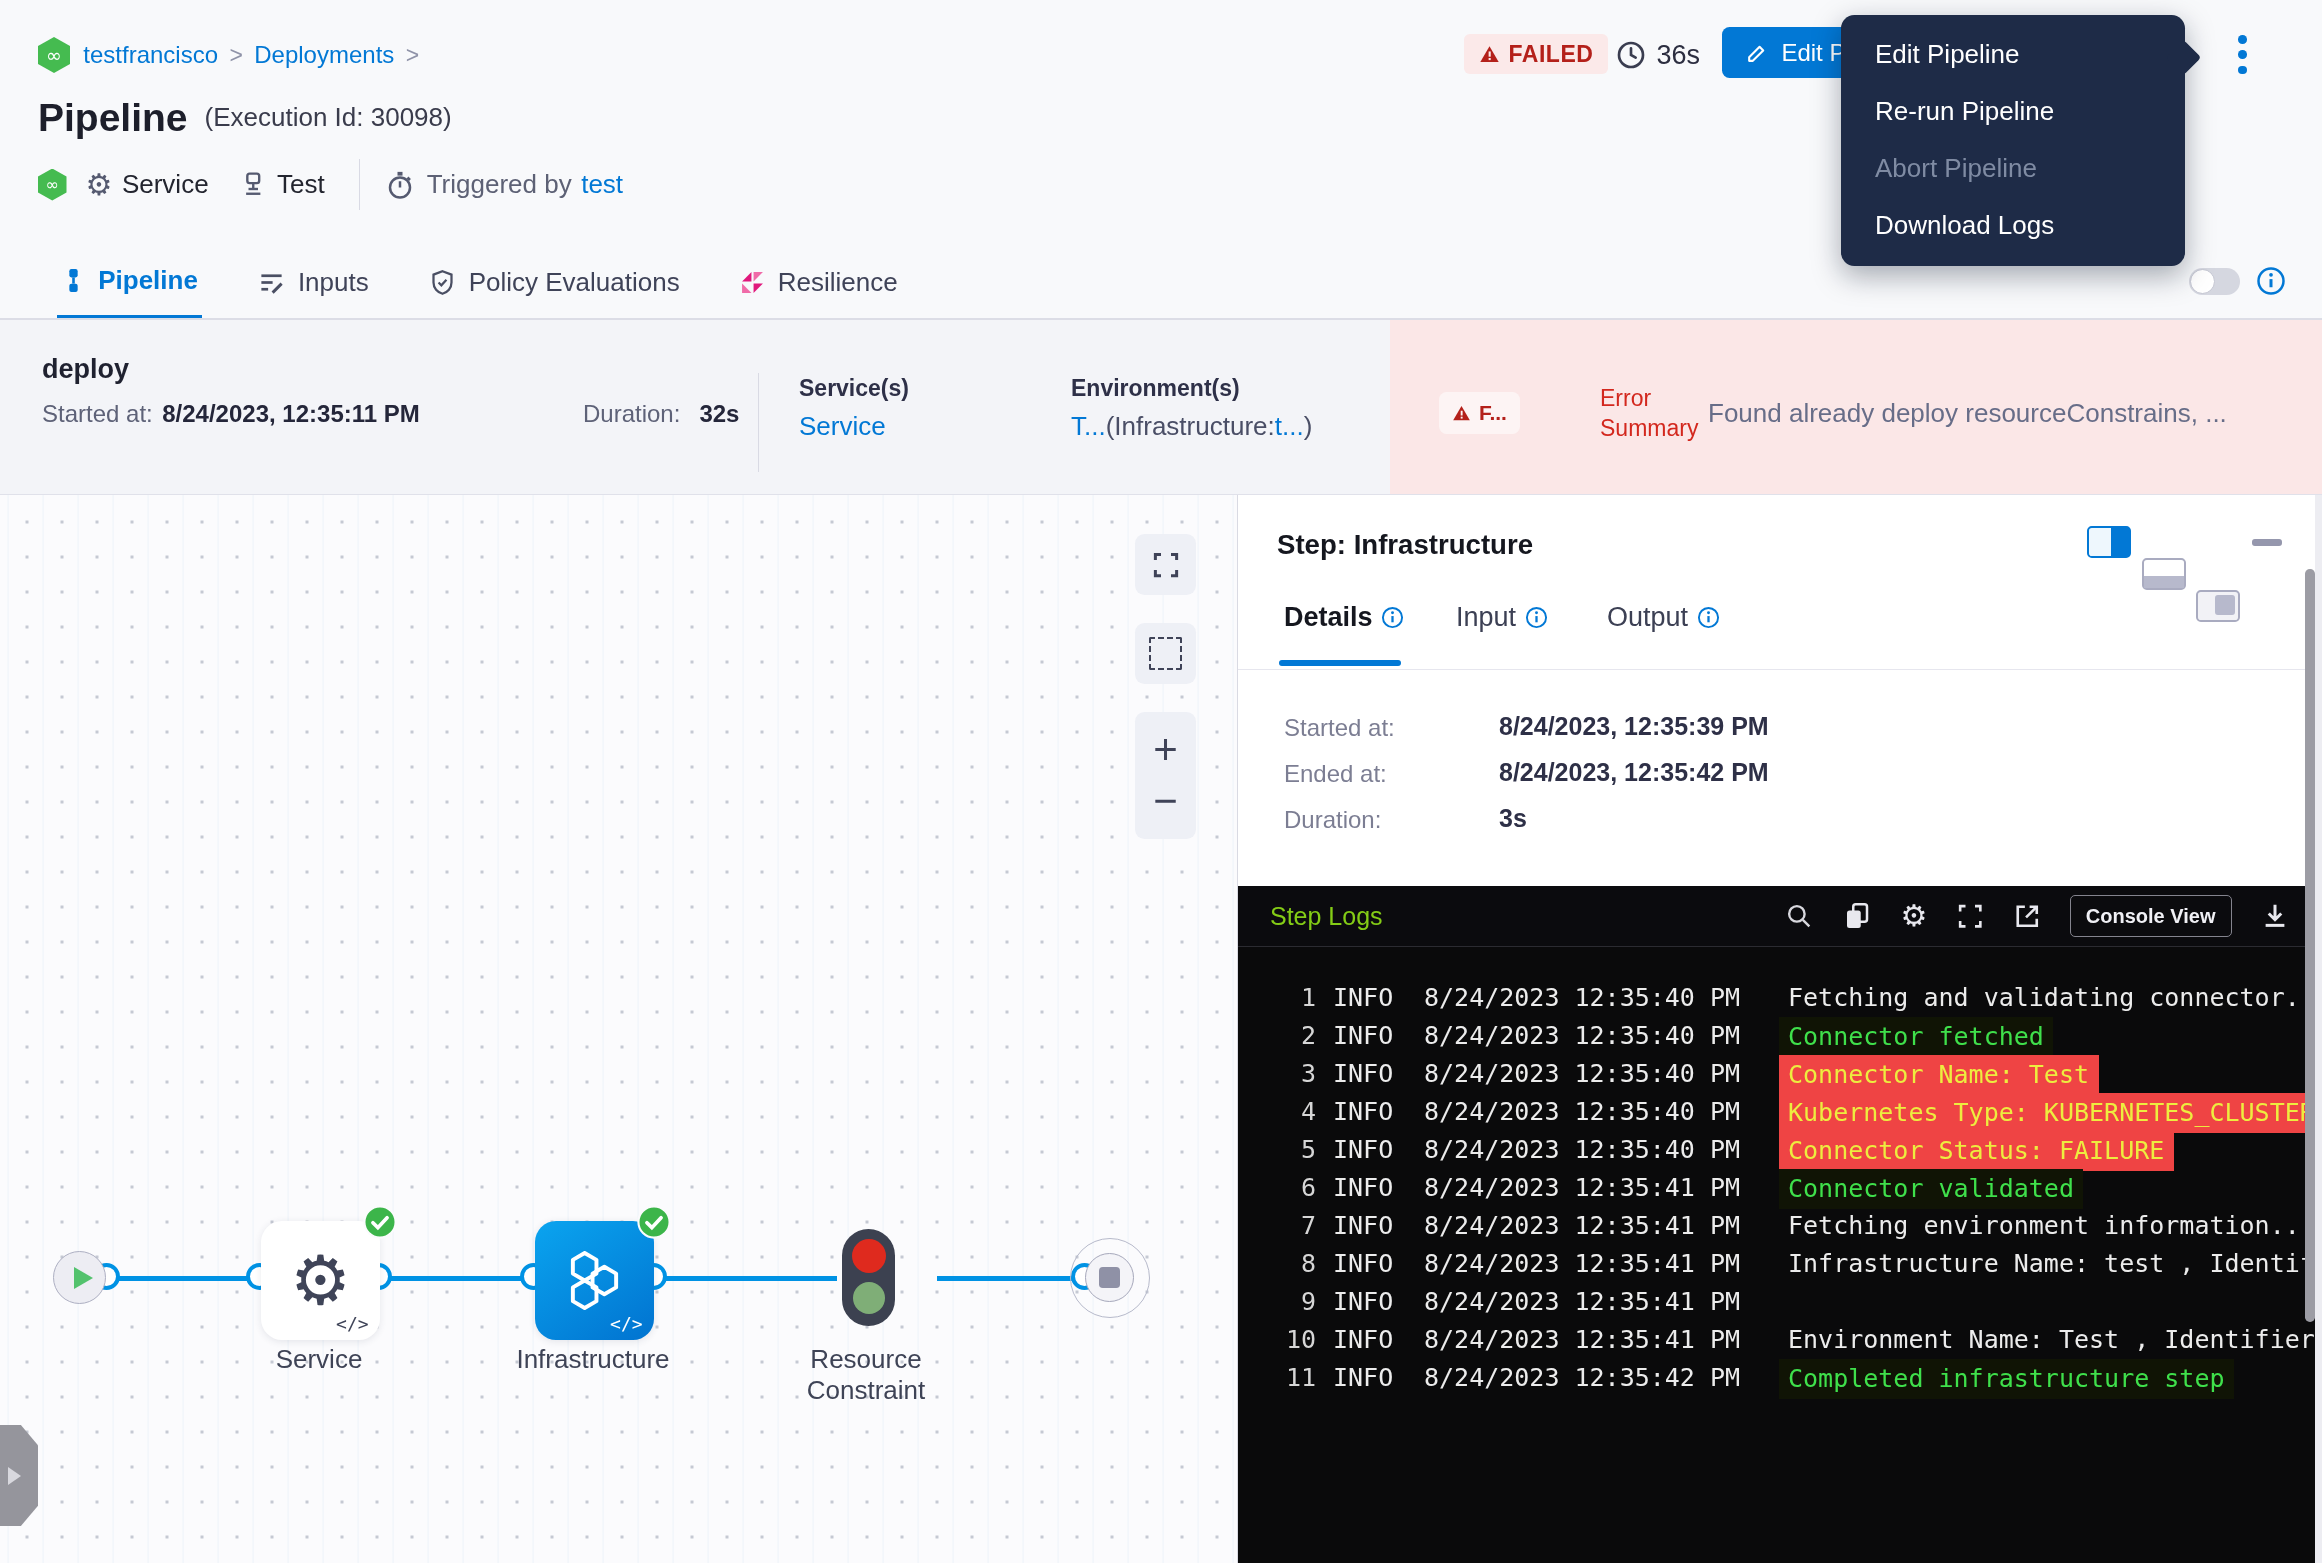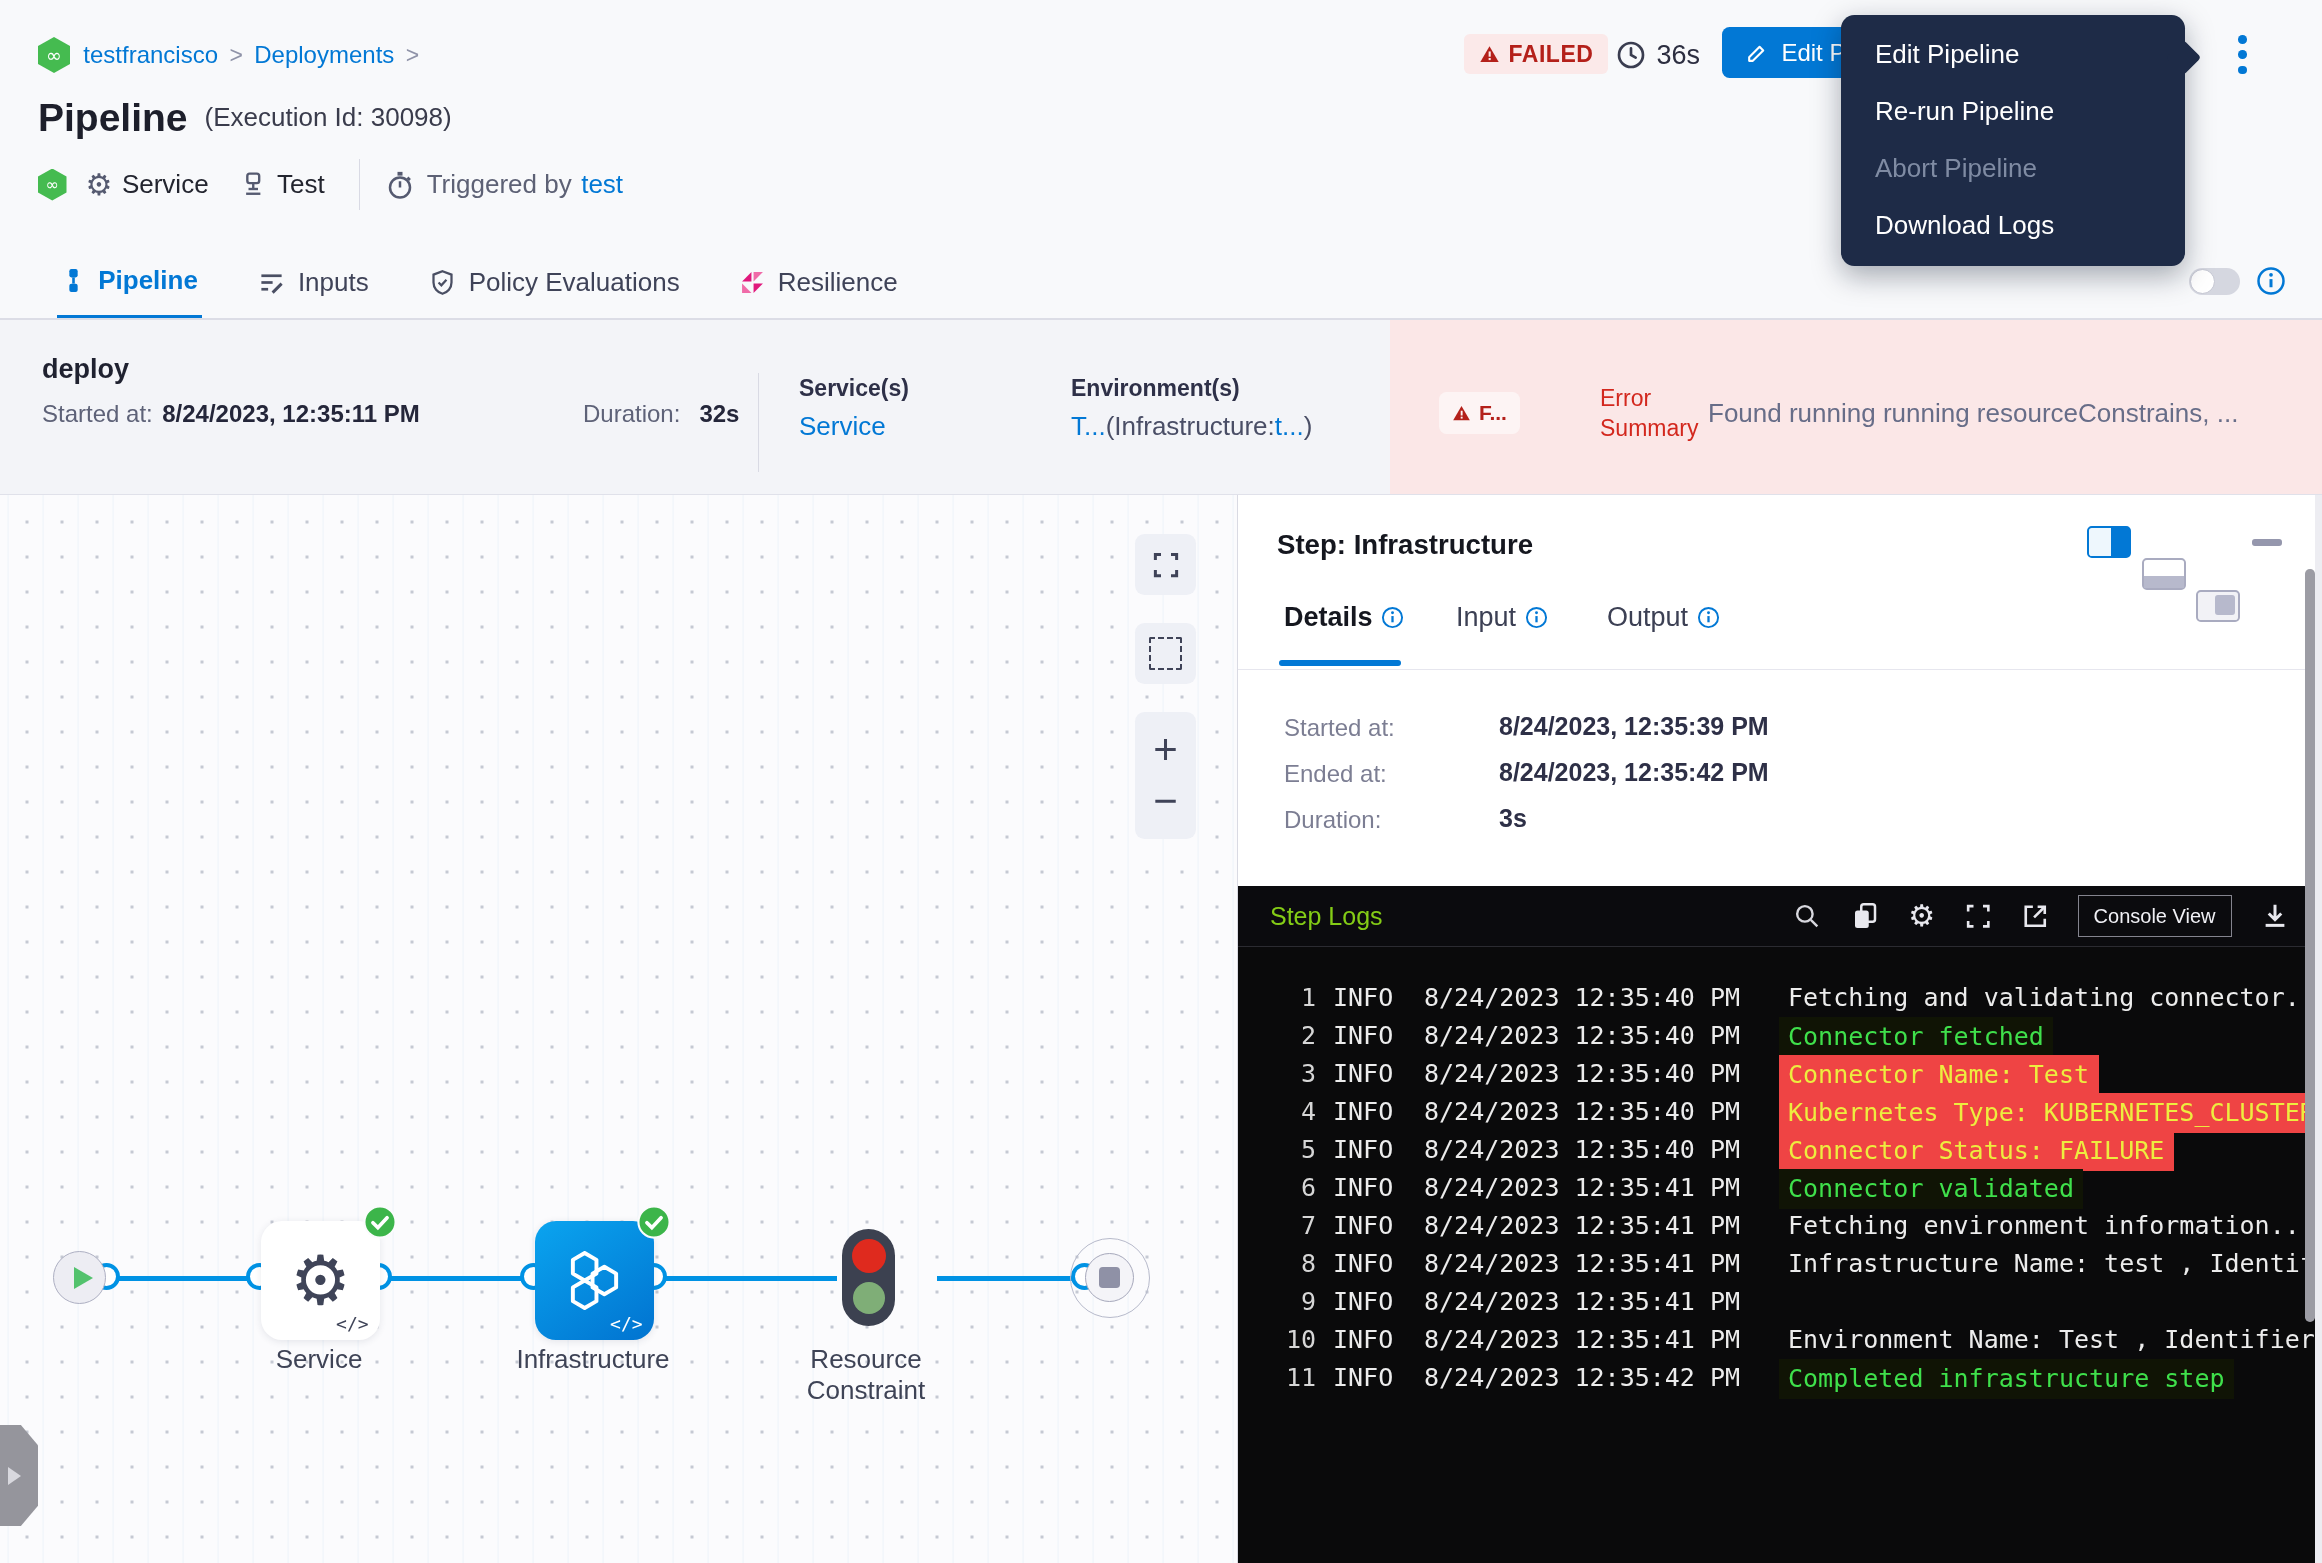--- a/index.html
+++ b/index.html
@@ -76,22 +76,22 @@
   .ptab.active{font-weight:bold;color:#15171f;text-align:right;}
   .ptab-underline{background:#0278d5;height:5.7px;border-radius:2.9px;}
   .dlab{font-size:24px;color:#7c7e93;}
   .dval{font-size:25px;font-weight:bold;color:#2e3047;}
 
   
   .logbar{left:1238px;top:886px;width:1084px;height:61px;background:#0b0b0e;
           border-bottom:1.9px solid #2b2b31;box-sizing:border-box;display:flex;align-items:center;}
   .logbar-title{font-size:25px;color:#84cc16;margin-left:32px;}
   .logbar-icons{margin-left:auto;display:flex;align-items:center;gap:28.5px;margin-right:32px;}
-  .console-btn{height:40px;border:1.9px solid #84848e;border-radius:0;color:#f0f0f5;
-               font-size:20px;display:flex;align-items:center;padding:0 15px;}
+  .console-btn{height:40px;border:1.9px solid #84848e;border-radius:5px;color:#f0f0f5;
+               font-size:20px;display:flex;align-items:center;padding:0 15px;font-weight:bold;}
   .logarea{left:1238px;top:947px;width:1084px;height:616px;background:#0a0a0b;overflow:hidden;
            font-family:"DejaVu Sans Mono",monospace;font-size:25px;}
   .logline{position:relative;height:38px;line-height:38px;white-space:nowrap;}
   .ln{position:absolute;left:25px;width:53px;text-align:right;color:#d6d6d6;}
   .lv{position:absolute;left:95px;color:#ececec;}
   .lt{position:absolute;left:186px;color:#ececec;}
   .lm{position:absolute;left:550px;}
   .lwhite{color:#ececec;}
   .lgreen{color:#3fe04b;background:#101405;padding:1px 9.5px;margin-left:-9.5px;}
   .lyellow{color:#eded3f;background:#ef4444;padding:1px 9.5px;margin-left:-9.5px;}
@@ -260,21 +260,21 @@
           <polygon points="12,2.5 22.5,20.5 1.5,20.5" fill="#b4201a"></polygon>
           <rect x="11" y="8.5" width="2.4" height="6" fill="#fdf4f4"></rect>
           <rect x="11" y="16" width="2.4" height="2.4" fill="#fdf4f4"></rect>
         </svg>
         <span class="err-badge-text">F...</span>
       </div>
       <div class="abs err-title" style="left:210px;top:63px;">
         <div>Error</div>
         <div>Summary</div>
       </div>
-      <div class="abs err-msg" style="left:318px;top:78px;">Found running running resourceConstrains, ...</div>
+      <div class="abs err-msg" style="left:318px;top:78px;">Found already deploy resourceConstrains, ...</div>
     </div>
   </div>
 
   <div class="abs graph">
 
     <div class="abs edge" style="left:95px;width:742px;"></div>
     <div class="abs edge" style="left:937px;width:155px;"></div>
 
     <div class="abs ring" style="left:93px;top:768px;"></div>
     <div class="abs ring" style="left:246px;top:768px;"></div>

